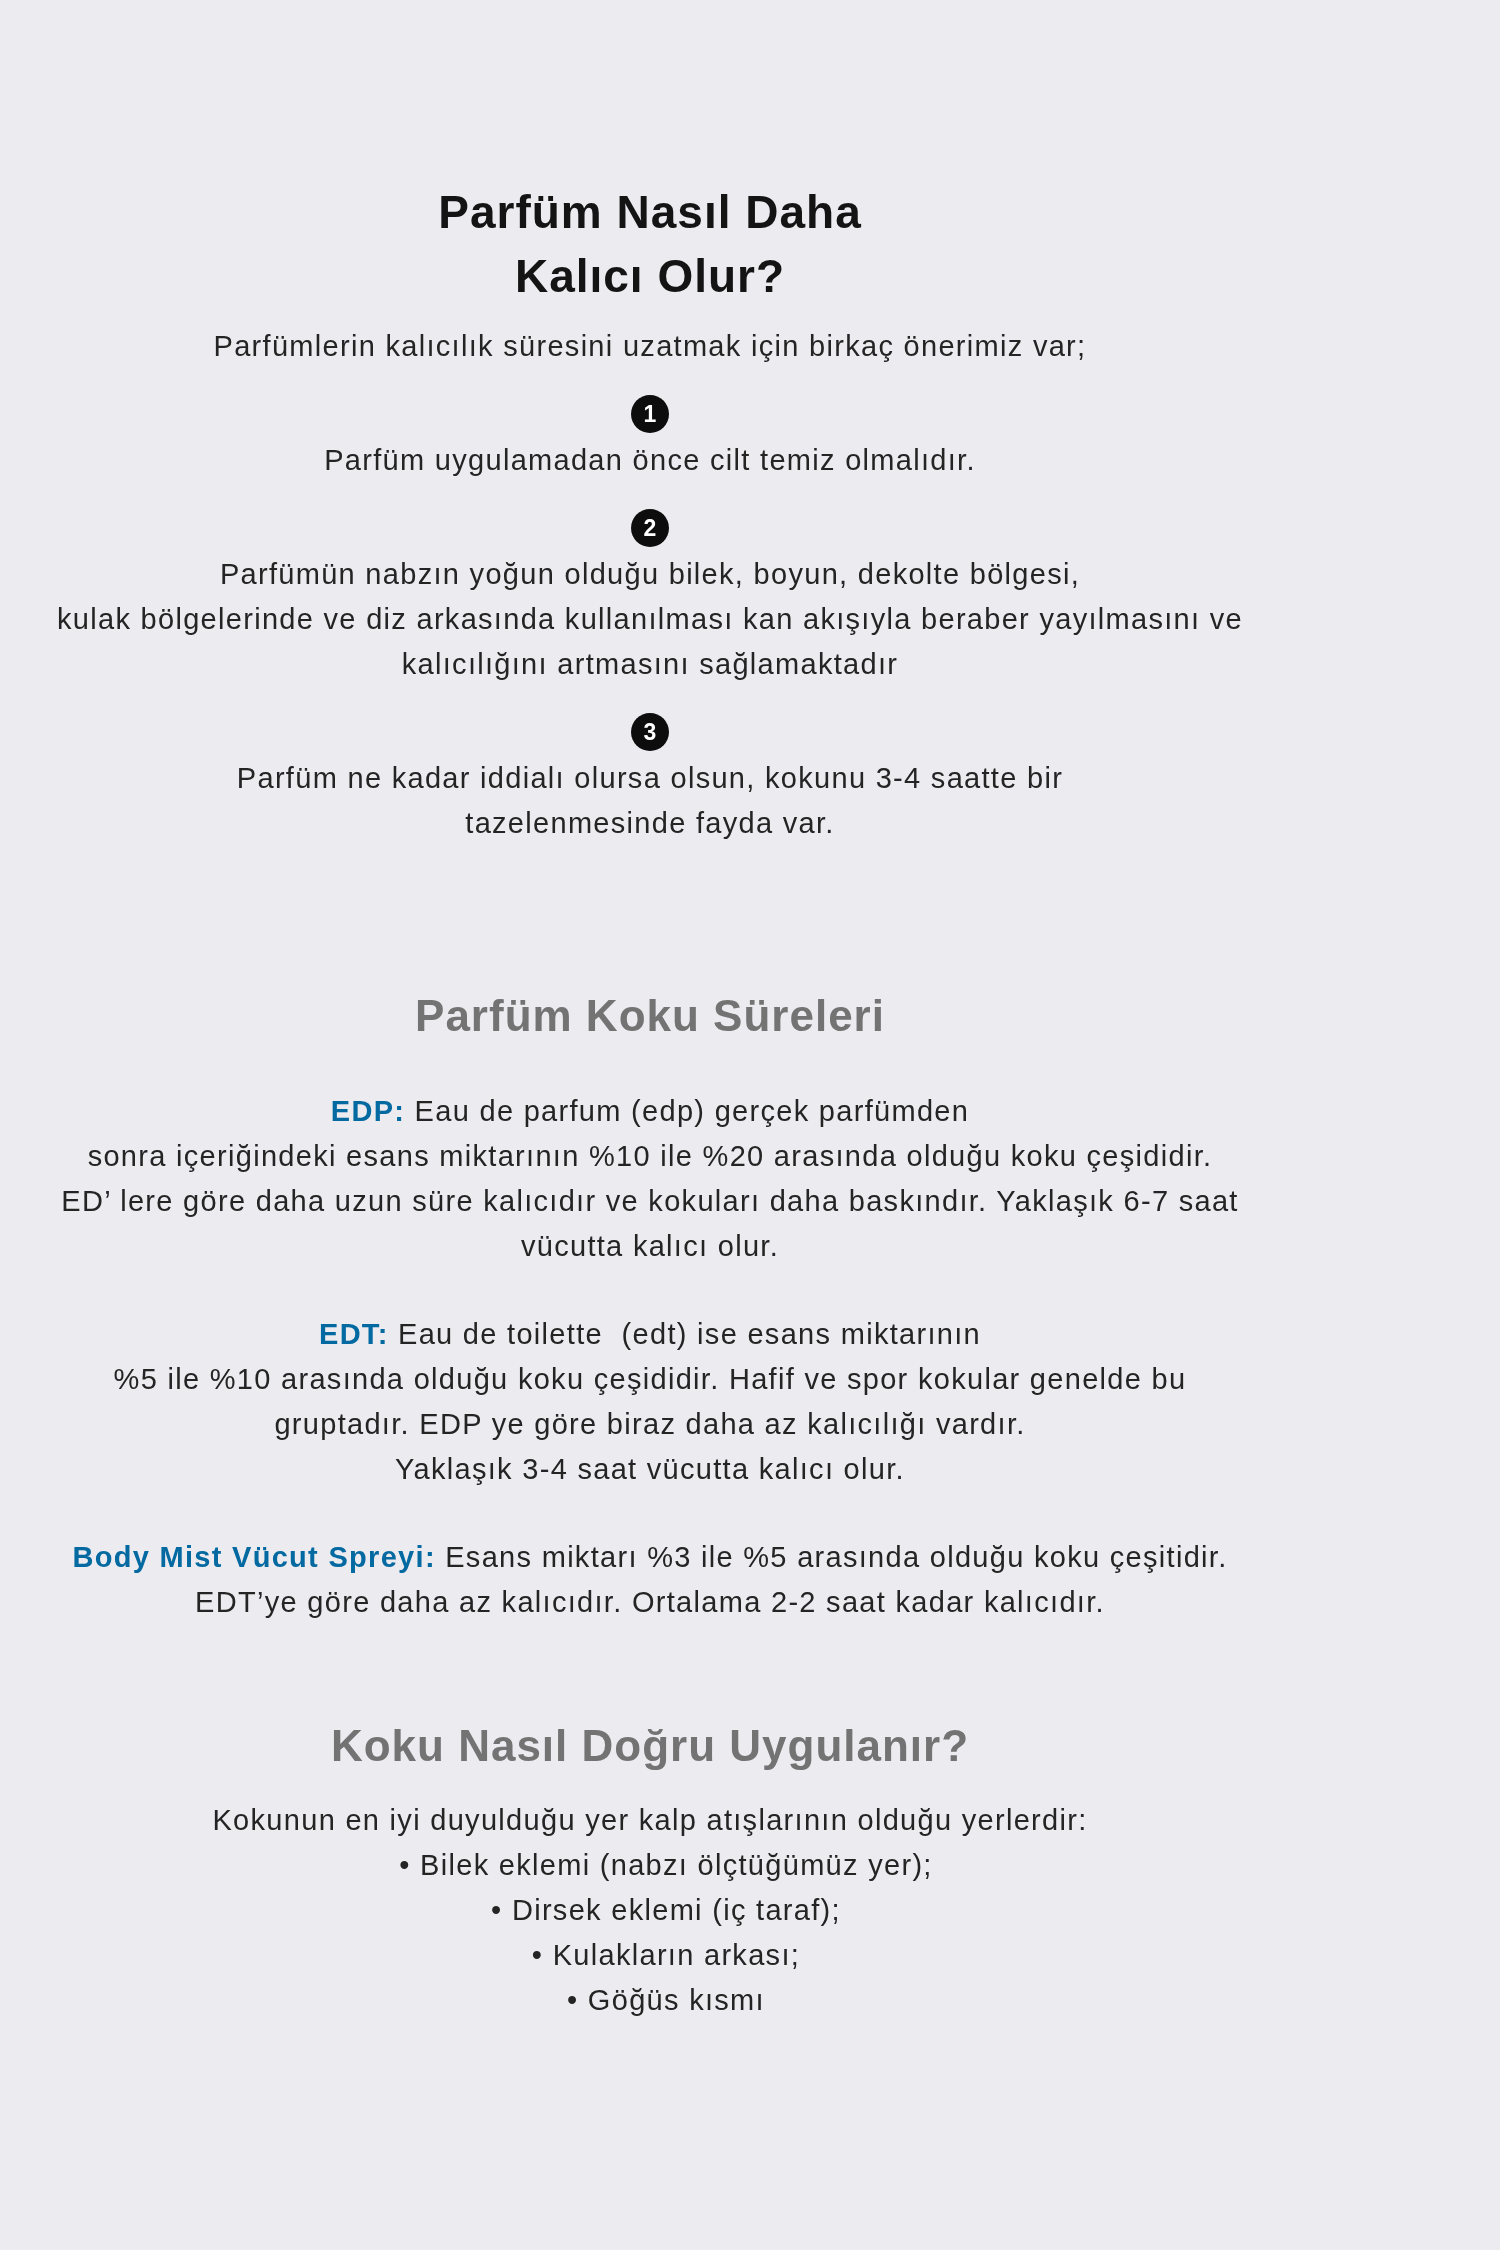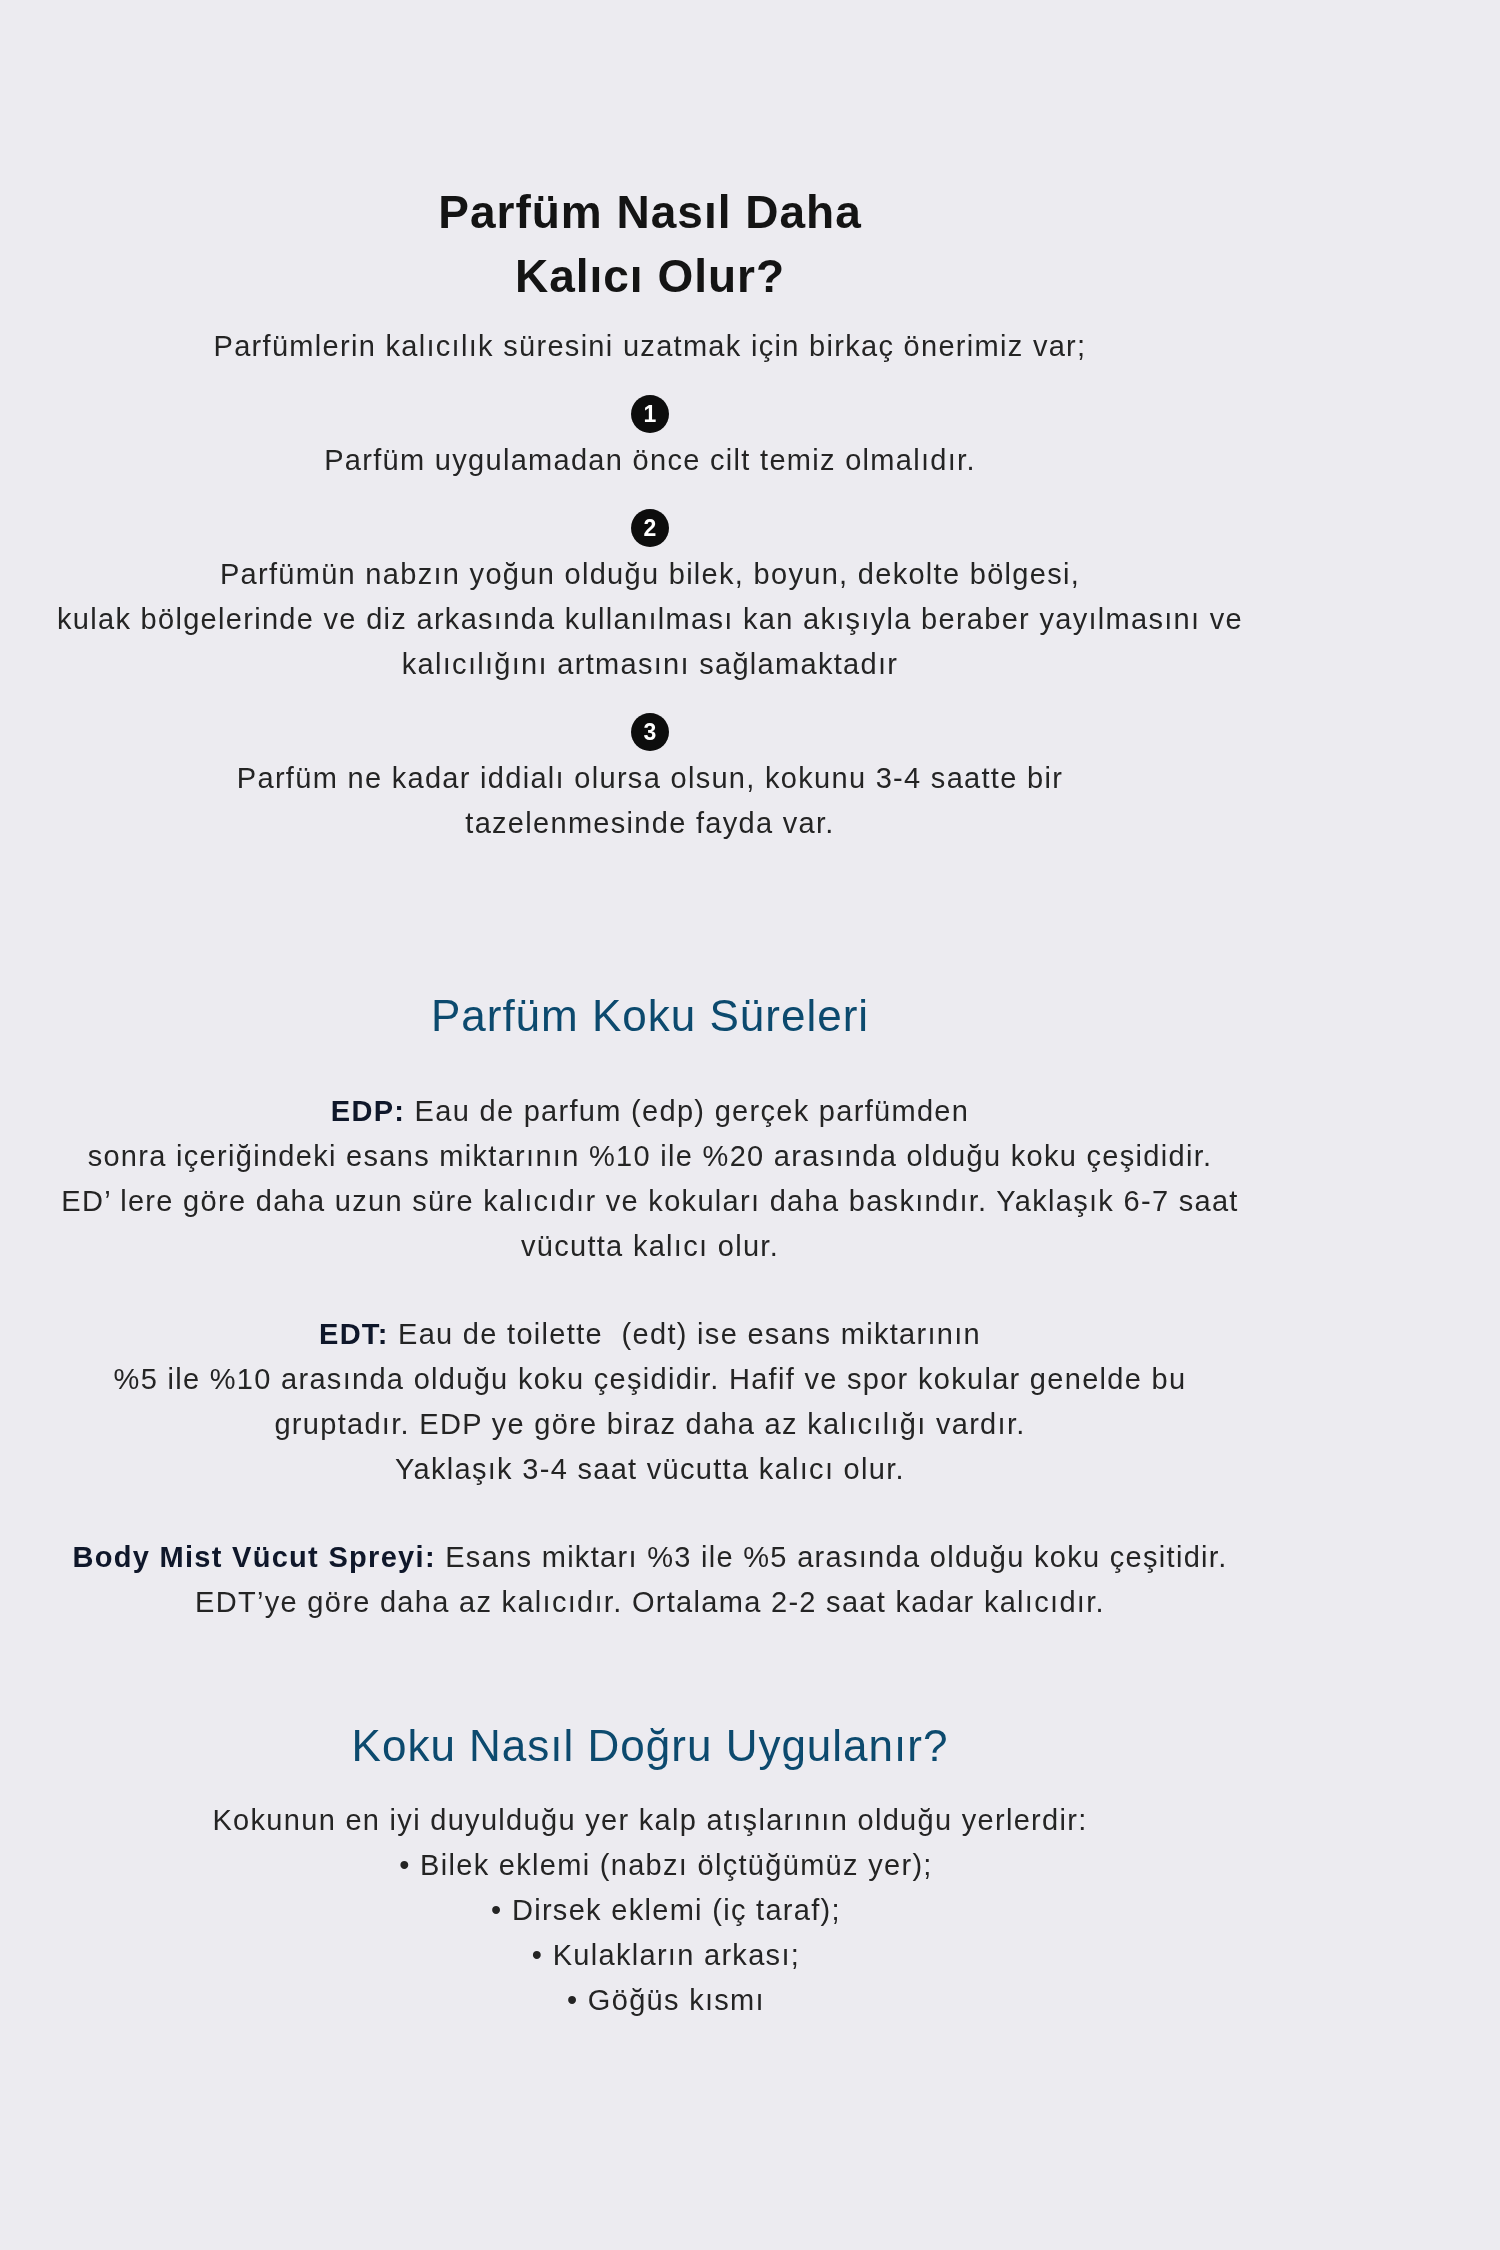--- a/index.html
+++ b/index.html
@@ -22,23 +22,23 @@
   .h1 {
     font-size: 46px;
     line-height: 64px;
     font-weight: 700;
     letter-spacing: 1px;
     color: #141414;
   }
   .h2 {
     font-size: 44px;
     line-height: 60px;
-    font-weight: 400;
+    font-weight: 700;
     letter-spacing: 1px;
-    color: #0c4a6e;
+    color: #737373;
   }
   .body {
     font-size: 29px;
     line-height: 45px;
     font-weight: 400;
     letter-spacing: 1.3px;
     color: #242424;
   }
   .intro { margin-top: 16px; }
   .tip { margin-top: 26px; }
@@ -51,21 +51,21 @@
     color: #ffffff;
     font-size: 23px;
     line-height: 38px;
     font-weight: 700;
     text-align: center;
     letter-spacing: 0;
   }
   .tip-text { margin-top: 5px; }
   .durations { margin-top: 140px; }
   .duration { margin-top: 43px; }
-  .duration .label { font-weight: 700; color: #0f172a; }
+  .duration .label { font-weight: 700; color: #0369a1; }
   .application { margin-top: 91px; }
   .app-intro { margin-top: 22px; }
   .bullets { list-style: none; padding-left: 32px; }
   .bullets li { }
 </style>
 </head>
 <body>
 
 <div class="page">
 

